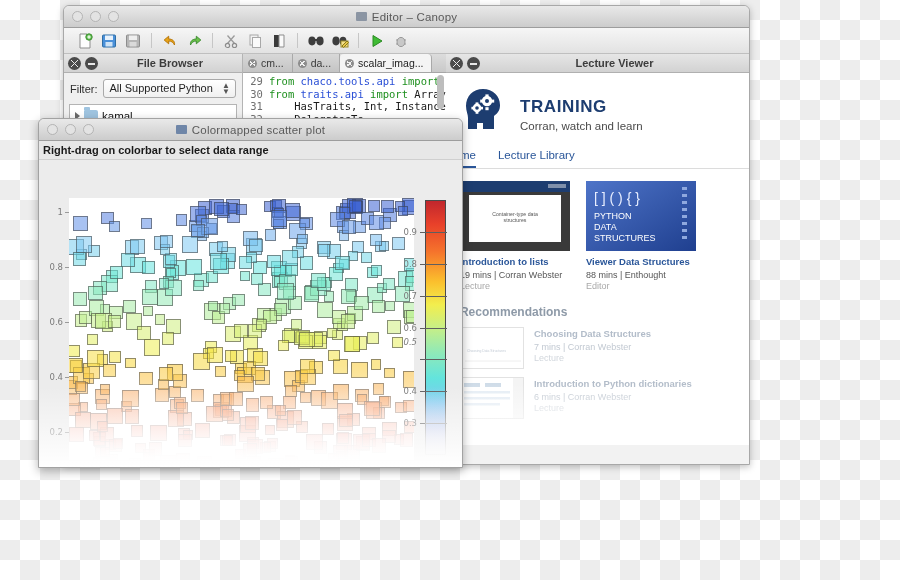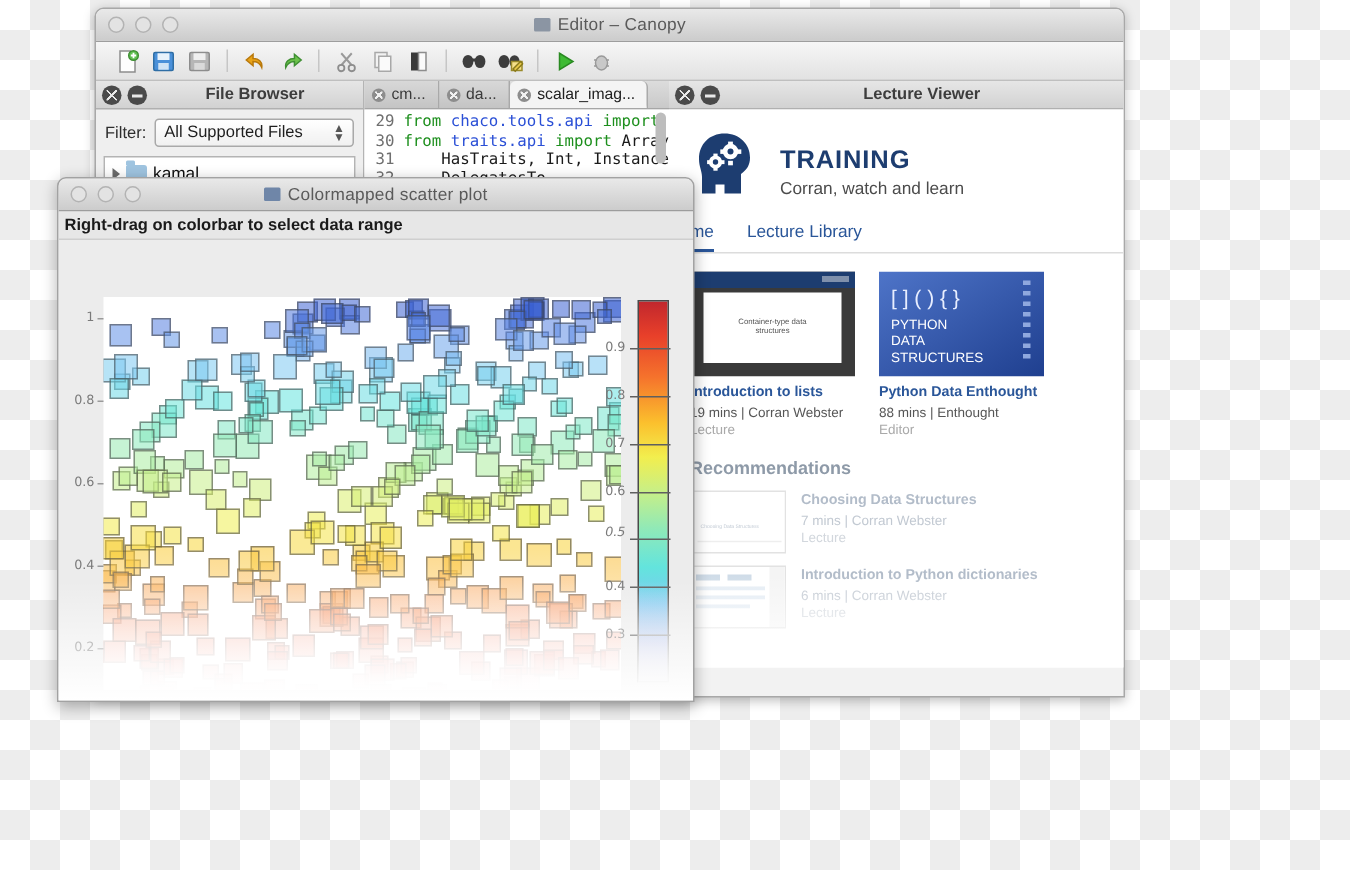--- a/index.html
+++ b/index.html
@@ -285,21 +285,21 @@
 
       <div id="file-browser">
         <div class="fb-strip">
           <div class="pbtn x"></div>
           <div class="pbtn"></div>
           <div class="panel-title">File Browser</div>
         </div>
         <div class="filter-row">
           <span class="filter-label">Filter:</span>
           <div class="filter-select">
-            <span>All Supported Files</span>
+            <span>All Supported Python</span>
             <span class="arrows">▲<br>▼</span>
           </div>
         </div>
         <div class="tree">
           <div class="tree-row">
             <span class="tri"></span>
             <span class="folder"></span>
             <span>kamal</span>
           </div>
           <div class="tree-row">
@@ -418,21 +418,21 @@
                       <rect x="96" y="13" width="5" height="3"></rect>
                     <rect x="96" y="20" width="5" height="3"></rect>
                       <rect x="96" y="27" width="5" height="3"></rect>
                     <rect x="96" y="34" width="5" height="3"></rect>
                       <rect x="96" y="41" width="5" height="3"></rect>
                     <rect x="96" y="48" width="5" height="3"></rect>
                       <rect x="96" y="55" width="5" height="3"></rect>
                   </g>
                 </svg>
               </div>
-              <div class="card-t">Python Data Enthought</div>
+              <div class="card-t">Viewer Data Structures</div>
               <div class="card-m">88 mins | Enthought</div>
               <div class="card-k">Editor</div>
             </div>
           </div>
 
           <div class="rec-h">Recommendations</div>
 
           <div class="rec">
             <div class="rec-thumb">
               <svg width="64" height="42" viewBox="0 0 64 42">
@@ -908,21 +908,21 @@
       <div id="colorbar"></div>
       <div id="cb-labels">
           <div class="axis-lab" style="left: 352px; width: 26px; top: 66.875px;">0.9</div>
           <div class="cb-tick" style="left: 381px; width: 27px; top: 71.875px;"></div>
           <div class="axis-lab" style="left: 352px; width: 26px; top: 98.75px;">0.8</div>
           <div class="cb-tick" style="left: 381px; width: 27px; top: 103.75px;"></div>
           <div class="axis-lab" style="left: 352px; width: 26px; top: 130.625px;">0.7</div>
           <div class="cb-tick" style="left: 381px; width: 27px; top: 135.625px;"></div>
           <div class="axis-lab" style="left: 352px; width: 26px; top: 162.5px;">0.6</div>
           <div class="cb-tick" style="left: 381px; width: 27px; top: 167.5px;"></div>
-          <div class="axis-lab" style="left: 352px; width: 26px; top: 190px; font-style: italic;">0.5</div>
+          <div class="axis-lab" style="left: 352px; width: 26px; top: 177px; font-style: italic;">0.5</div>
           <div class="cb-tick" style="left: 381px; width: 27px; top: 199.375px;"></div>
           <div class="axis-lab" style="left: 352px; width: 26px; top: 226.25px;">0.4</div>
           <div class="cb-tick" style="left: 381px; width: 27px; top: 231.25px;"></div>
           <div class="axis-lab" style="left: 352px; width: 26px; top: 258.125px;">0.3</div>
           <div class="cb-tick" style="left: 381px; width: 27px; top: 263.125px;"></div>
         </div>
       <div id="cb-fade"></div>
       <div class="plot-bottom-fade"></div>
     </div>
   </div>

